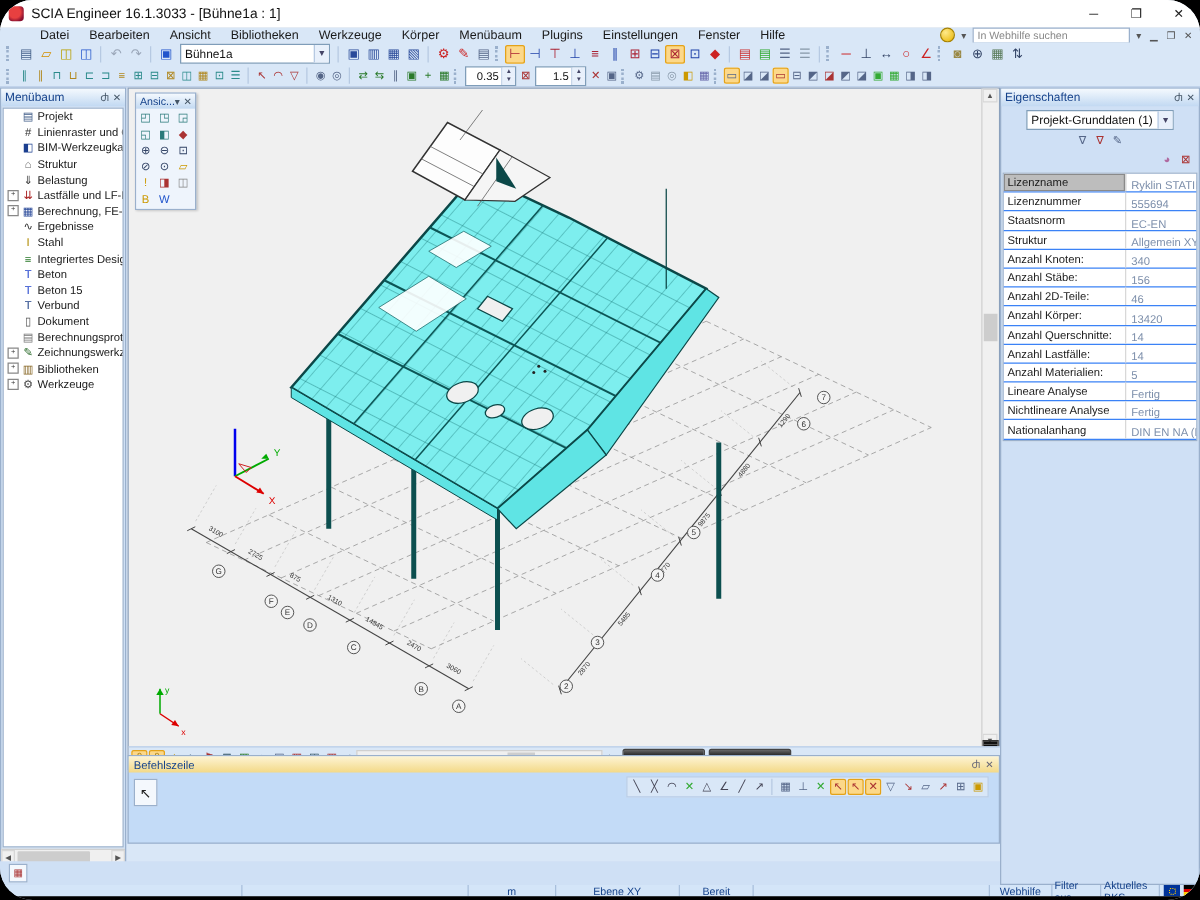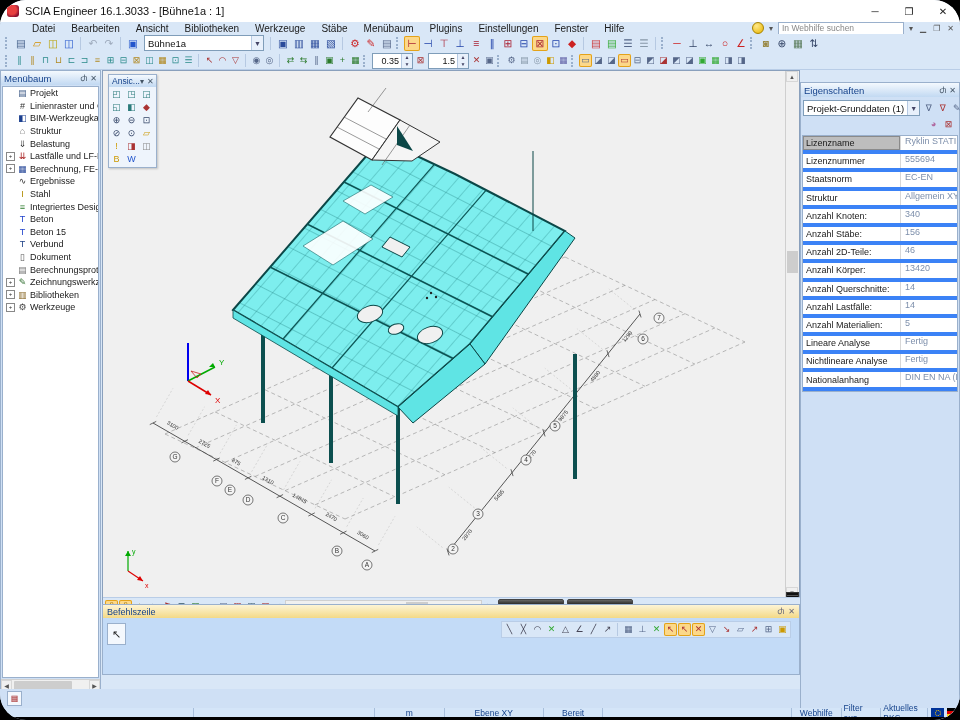--- a/index.html
+++ b/index.html
@@ -54,25 +54,25 @@
   
   #vscroll{position:absolute;right:0;top:0;width:13px;height:527px;background:#f0f0f0;border-left:1px solid #cfcfcf;}
   #vthumb{position:absolute;left:1px;top:180px;width:11px;height:22px;background:#cdcdcd;}
   #vstripes{position:absolute;right:0;top:521px;width:13px;height:25px;background:repeating-linear-gradient(#111 0 2px,#555 2px 3px);border:1px solid #333;box-sizing:border-box;}
   
   #vpbottom{position:absolute;left:0;bottom:0;width:698px;height:18px;background:#d9e7f7;border-top:1px solid #b9cde7;display:flex;align-items:center;padding-left:2px;box-sizing:border-box;}
   #vp-hscroll{width:195px;height:12px;background:#f0f0f0;border:1px solid #d0d0d0;position:relative;margin:0 3px;}
   #vp-hthumb{position:absolute;left:120px;top:1px;width:22px;height:9px;background:#cdcdcd;}
   .darkbox{width:64px;height:13px;border-radius:2px;background:linear-gradient(#666,#1a1a1a 40%,#000);border:1px solid #444;margin-left:3px;}
   
-  #rightpanel{position:absolute;left:800px;top:70px;width:160px;height:638px;background:#cfe0f5;border:1px solid #9ab0cc;box-sizing:border-box;margin-top:12px;}
-  #prop-toprow{display:flex;align-items:center;gap:2px;padding:3px 2px 1px 2px;}
+  #rightpanel{position:absolute;left:800px;top:70px;width:160px;height:638px;background:#cfe0f5;border:1px solid #9ab0cc;box-sizing:border-box;}
+  #prop-toprow{display:flex;align-items:center;gap:2px;padding:3px 2px 1px 2px;flex-direction:column;}
   #prop-icons2{display:flex;justify-content:flex-end;gap:2px;padding:1px 4px 3px 2px;}
   #propgrid{margin:1px;background:#fff;border:1px solid #9ab0cc;font-size:9px;}
-  .prow{display:flex;height:14.2px;border-bottom:4px solid #3b82f6;align-items:flex-start;}
+  .prow{display:flex;height:14.2px;border-bottom:1px solid #3b82f6;align-items:flex-end;}
   .plab{width:94px;padding-left:3px;border-right:1px solid #d8d8d8;color:#1a1a1a;overflow:hidden;white-space:nowrap;align-self:stretch;display:flex;align-items:center;}
   .pval{flex:1;padding-left:4px;color:#7d8fab;overflow:hidden;white-space:nowrap;}
   .prow.sel .plab{background:#bdbdbd;box-shadow:inset 0 0 0 1px #8a8a8a;}
   
   #cmdpanel{position:absolute;left:102px;top:604px;width:698px;height:71px;background:#c3dbf7;border:1px solid #9ab0cc;box-sizing:border-box;}
   #cmdhead{height:13px;background:linear-gradient(#fdf4d5,#f3d987);display:flex;align-items:center;font-size:9px;color:#15428b;padding:0 4px;}
   #cmdhead .sp{margin-left:auto;display:flex;gap:4px;font-size:8px;color:#667;}
   #cursorbtn{position:absolute;left:4px;top:18px;width:17px;height:20px;background:#f4f8fd;border:1px solid #9ab0cc;display:flex;align-items:center;justify-content:center;font-size:11px;color:#222;}
   #snapbar{position:absolute;right:8px;top:16px;display:flex;align-items:center;background:#d9e7f7;border:1px solid #b9cde7;padding:1px;}
   
@@ -103,21 +103,21 @@
     </div>
   </div>
 
   <div id="menubar">
     <div id="menu-items">
         <span class="mitem">Datei</span>
         <span class="mitem">Bearbeiten</span>
         <span class="mitem">Ansicht</span>
         <span class="mitem">Bibliotheken</span>
         <span class="mitem">Werkzeuge</span>
-        <span class="mitem">Stäbe</span>
+        <span class="mitem">Körper</span>
         <span class="mitem">Menübaum</span>
         <span class="mitem">Plugins</span>
         <span class="mitem">Einstellungen</span>
         <span class="mitem">Fenster</span>
         <span class="mitem">Hilfe</span>
       </div>
     <div id="mdi-right">
       <div id="smiley"></div>
       <span class="tinybtn">▾</span>
       <div id="websearch">In Webhilfe suchen</div>

